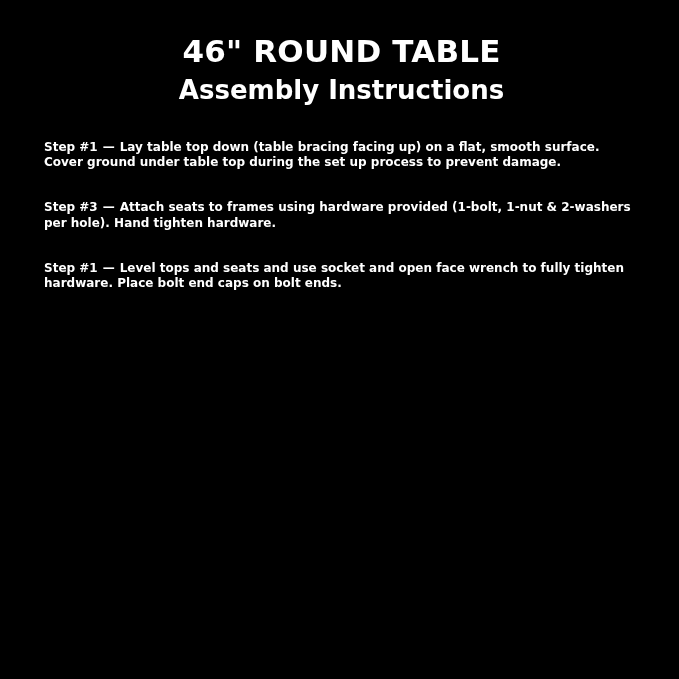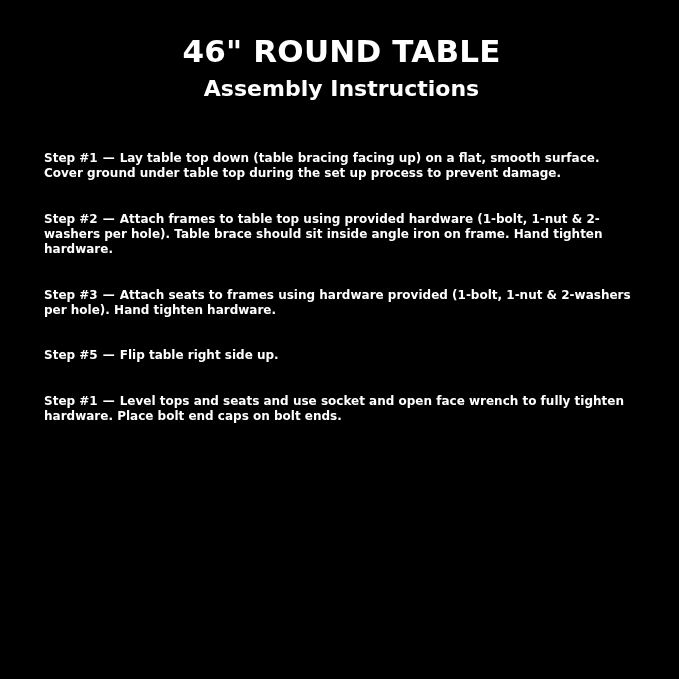--- a/index.html
+++ b/index.html
@@ -25,24 +25,24 @@
   .title {
     text-align: center;
     font-size: 31px;
     font-weight: bold;
     letter-spacing: 0.2px;
     line-height: 1.15;
     margin: 0 0 6px 0;
   }
   .subtitle {
     text-align: center;
-    font-size: 22px;
+    font-size: 26px;
     font-weight: bold;
     line-height: 1.15;
-    margin: 0 0 38px 0;
+    margin: 0 0 22px 0;
   }
   .steps {
     display: flex;
     flex-direction: column;
   }
   .step {
     font-size: 12px;
     font-weight: bold;
     line-height: 1.28;
     margin-bottom: 18px;
@@ -66,31 +66,25 @@
 <div class="page">
   <h1 class="title">46" ROUND TABLE</h1>
   <h2 class="subtitle">Assembly Instructions</h2>
 
   <div class="steps">
 
     <p class="step">
       <span class="step-label">Step #1</span><span class="step-dash">—</span><span class="step-text">Lay table top down (table bracing facing up) on a flat, smooth surface. Cover ground under table top during the set up process to prevent damage.</span>
     </p>
 
-    <p class="step">
-      <span class="step-label">Step #2</span><span class="step-dash">—</span><span class="step-text">Attach frames to table top using provided hardware (1-bolt, 1-nut &amp; 2-washers per hole). Table brace should sit inside angle iron on frame. Hand tighten hardware.</span>
-    </p>
 
     <p class="step">
       <span class="step-label">Step #3</span><span class="step-dash">—</span><span class="step-text">Attach seats to frames using hardware provided (1-bolt, 1-nut &amp; 2-washers per hole). Hand tighten hardware.</span>
     </p>
 
 
-    <p class="step">
-      <span class="step-label">Step #5</span><span class="step-dash">—</span><span class="step-text">Flip table right side up.</span>
-    </p>
 
     <p class="step">
       <span class="step-label">Step #1</span><span class="step-dash">—</span><span class="step-text">Level tops and seats and use socket and open face wrench to fully tighten hardware. Place bolt end caps on bolt ends.</span>
     </p>
 
   </div>
 </div>
 
 </body></html>

